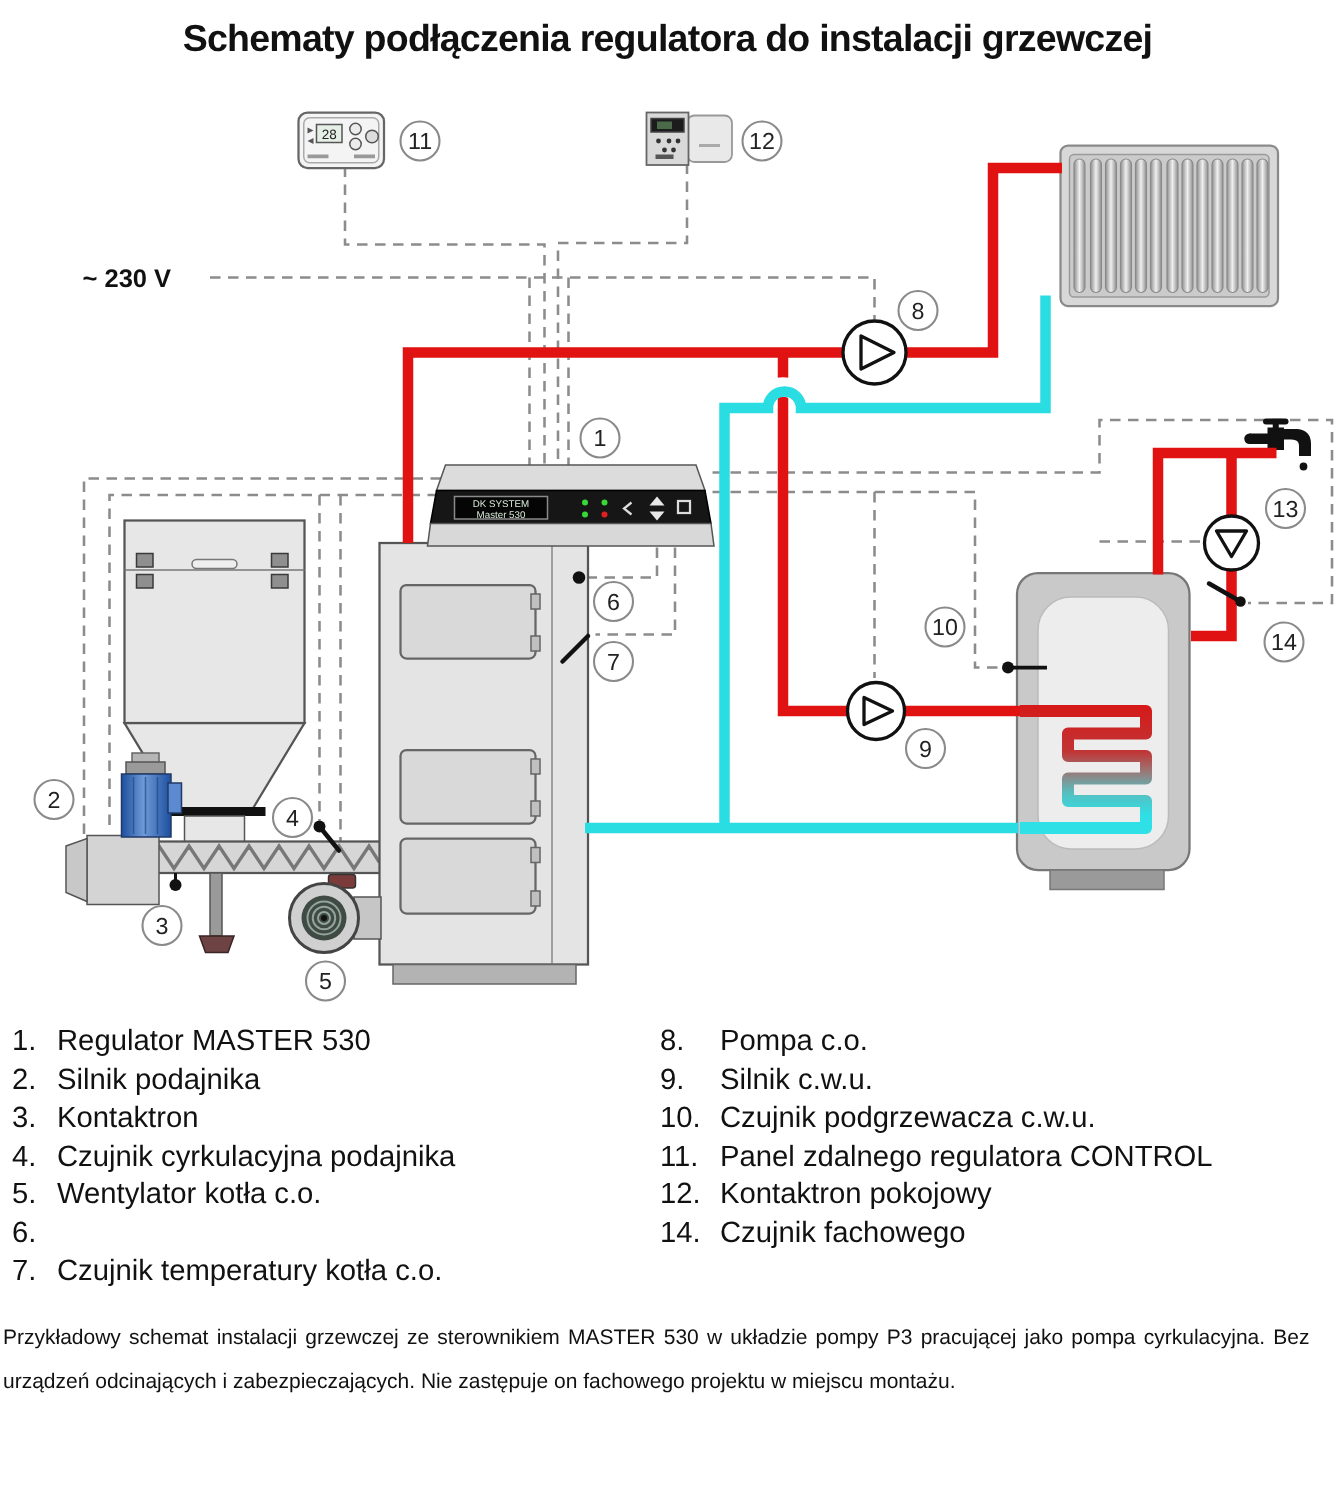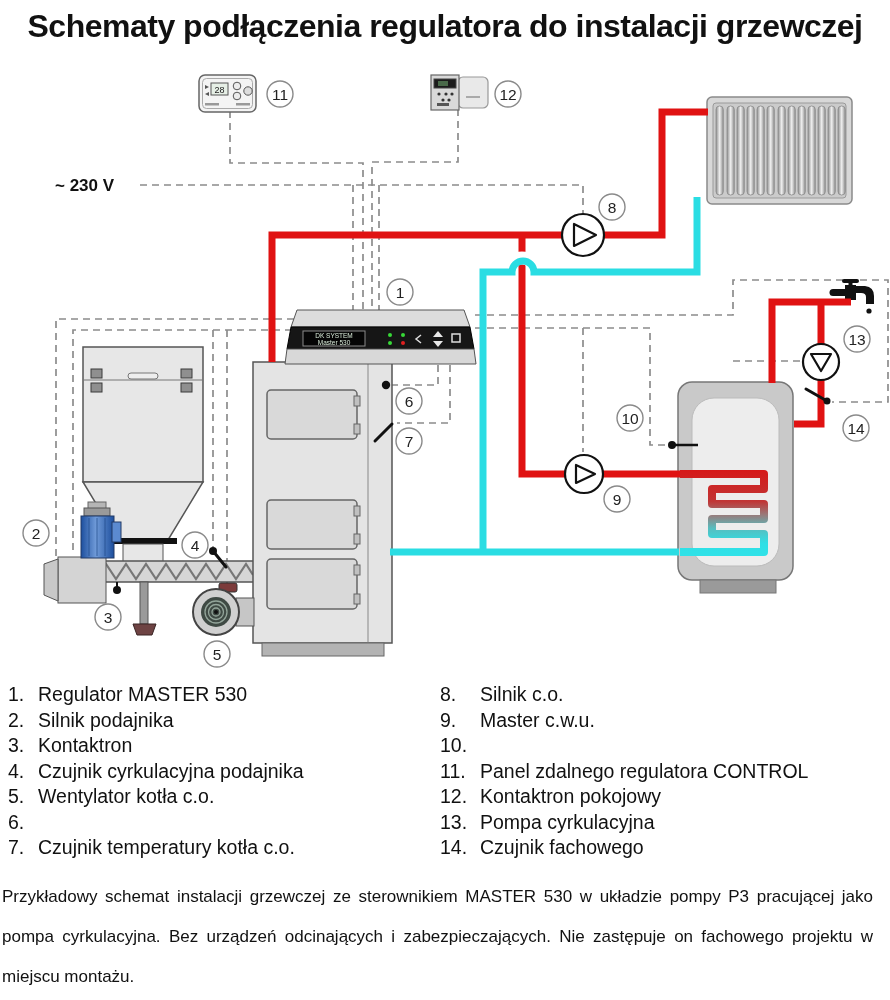--- a/index.html
+++ b/index.html
@@ -1,26 +1,26 @@
 <!DOCTYPE html>
 <html><head>
 <meta charset="utf-8">
 <style>
   html,body{margin:0;padding:0;background:#fff;}
   body{width:890px;height:1000px;overflow:hidden;font-family:"Liberation Sans",sans-serif;color:#111;}
   .title{height:52px;display:flex;align-items:center;justify-content:center;
-         font-size:32px;font-weight:bold;letter-spacing:-0.5px;}
+         font-size:25px;font-weight:bold;letter-spacing:-0.5px;}
   svg{display:block;}
   .legend{margin-top:2px;display:flex;font-size:19.5px;line-height:25.5px;}
   .legend .col-left{width:440px;padding-left:8px;box-sizing:border-box;}
   .legend .col-right{flex:1;}
   .legend .row{display:flex;}
   .col-left .num{width:30px;flex:0 0 30px;}
   .col-right .num{width:40px;flex:0 0 40px;}
-  .footer{margin:16px 17px 0 2px;font-size:17px;line-height:40px;text-align:justify;}
+  .footer{margin:16px 17px 0 2px;font-size:14px;line-height:29px;text-align:justify;}
   text{font-family:"Liberation Sans",sans-serif;}
 </style>
 </head>
 <body>
 
 <div class="title">Schematy podłączenia regulatora do instalacji grzewczej</div>
 
 <svg width="890" height="628" viewBox="0 0 890 628">
   <defs>
     <linearGradient id="finGrad" x1="0" y1="0" x2="1" y2="0">
@@ -343,41 +343,38 @@
         <span class="num">6.</span>
       </div>
     <div class="row">
         <span class="num">7.</span>
         <span>Czujnik temperatury kotła c.o.</span>
       </div>
   </div>
   <div class="col-right">
     <div class="row">
         <span class="num">8.</span>
-        <span>Silnik c.o.</span>
+        <span>Pompa c.o.</span>
       </div>
     <div class="row">
         <span class="num">9.</span>
-        <span>Master c.w.u.</span>
+        <span>Silnik c.w.u.</span>
       </div>
     <div class="row">
         <span class="num">10.</span>
+        <span>Czujnik podgrzewacza c.w.u.</span>
       </div>
     <div class="row">
         <span class="num">11.</span>
         <span>Panel zdalnego regulatora CONTROL</span>
       </div>
     <div class="row">
         <span class="num">12.</span>
         <span>Kontaktron pokojowy</span>
       </div>
     <div class="row">
-        <span class="num">13.</span>
-        <span>Pompa cyrkulacyjna</span>
-      </div>
-    <div class="row">
         <span class="num">14.</span>
         <span>Czujnik fachowego</span>
       </div>
   </div>
 </div>
 
 <div class="footer">Przykładowy schemat instalacji grzewczej ze sterownikiem MASTER 530 w układzie pompy P3 pracującej jako pompa cyrkulacyjna. Bez urządzeń odcinających i zabezpieczających. Nie zastępuje on fachowego projektu w miejscu montażu.</div>
 
 </body></html>

